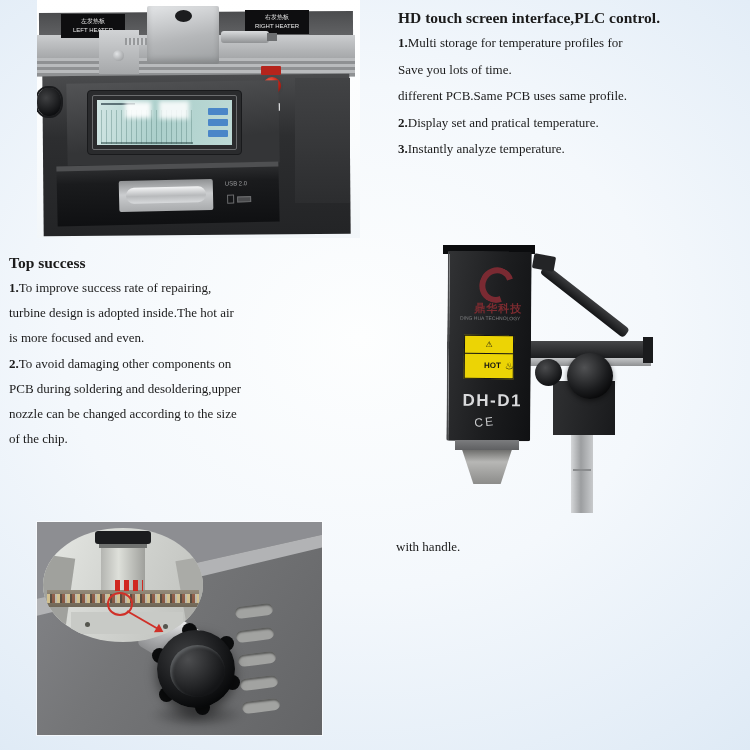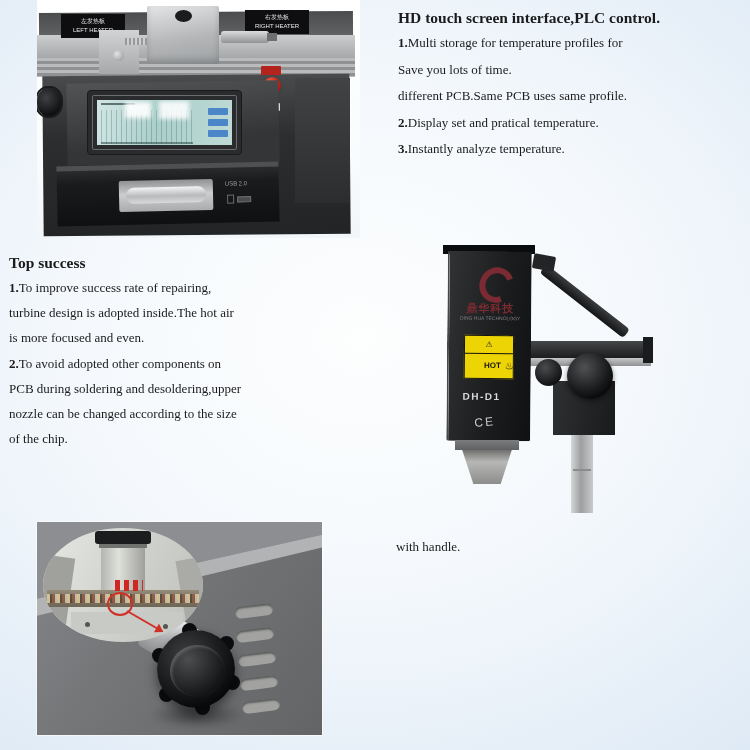--- a/index.html
+++ b/index.html
@@ -87,28 +87,28 @@
   .h-bracket{left:128px;top:138px;width:62px;height:54px;background:linear-gradient(100deg,#2f3032,#191a1c);}
   .h-knob-big{left:142px;top:110px;width:46px;height:46px;border-radius:50%;
     background:radial-gradient(circle at 38% 32%,#505153,#1a1b1d 55%,#020203 85%);box-shadow:0 2px 5px rgba(0,0,0,.45);}
   .h-knob-small{left:110px;top:116px;width:27px;height:27px;border-radius:50%;
     background:radial-gradient(circle at 38% 32%,#4a4b4d,#131416 70%);}
   .h-tower{left:22px;top:8px;width:82px;height:190px;border-radius:2px;transform:rotate(.5deg);
     background:linear-gradient(98deg,#313234 0%,#1c1d1f 55%,#101113 100%);
     border-left:2px solid #47484a;}
   .h-towercap{left:18px;top:2px;width:92px;height:9px;background:#0b0c0e;}
   .h-logo{left:30px;top:16px;width:22px;height:24px;border:6px solid #7a2a32;border-right-color:transparent;border-radius:50%;transform:rotate(25deg);}
-  .h-brand{left:0;top:50px;width:82px;text-align:center;color:#7c2b30;font-weight:700;font-size:11px;letter-spacing:1px;font-family:"Liberation Sans",sans-serif;}
+  .h-brand{left:0;top:50px;width:82px;text-align:center;color:#7c2b30;font-weight:700;font-size:11px;letter-spacing:1px;font-family:"Liberation Sans",sans-serif;padding-left:8px;}
   .h-branden{left:0;top:64px;width:82px;text-align:center;color:#7e7f81;font-size:5px;font-family:"Liberation Sans",sans-serif;}
   .h-warn{left:15px;top:84px;width:48px;height:42px;background:#ecd405;border:1px solid #141414;}
   .h-warn-top{height:17px;border-bottom:1px solid #141414;display:flex;align-items:center;justify-content:center;font-size:8px;color:#141414;}
   .h-warn-bottom{height:23px;display:flex;align-items:center;justify-content:center;gap:4px;color:#141414;margin-left:20px;}
   .h-hot{font-family:"Liberation Sans",sans-serif;font-weight:700;font-size:8px;}
   .h-hoticon{font-size:10px;line-height:1;}
-  .h-model{left:14px;top:140px;color:#d9dadc;font-family:"Liberation Sans",sans-serif;font-weight:700;font-size:10px;letter-spacing:1.5px;}
+  .h-model{left:14px;top:140px;color:#d9dadc;font-family:"Liberation Sans",sans-serif;font-weight:700;font-size:17px;letter-spacing:1.5px;}
   .h-ce{left:26px;top:164px;color:#c9cacc;font-family:"Liberation Sans",sans-serif;font-size:12px;letter-spacing:2px;transform:rotate(-6deg);}
   .h-mount{left:30px;top:197px;width:64px;height:10px;background:linear-gradient(180deg,#7b7c7e,#5f6062);}
   .h-cone{left:31px;top:207px;width:62px;height:34px;
     clip-path:polygon(10% 0,90% 0,72% 100%,28% 100%);
     background:linear-gradient(180deg,#6f6f6d 0%,#b7b7b5 35%,#8c8c8a 100%);}
 
   
   .photo-knob{left:37px;top:522px;width:285px;height:213px;overflow:hidden;
     background:linear-gradient(125deg,#85868a 0%,#757678 40%,#636466 100%);
     box-shadow:0 0 0 1px rgba(255,255,255,.55);}
@@ -218,21 +218,21 @@
       <div class="tline"><b>3.</b><span>Instantly analyze temperature.</span></div>
     </div>
   </div>
 
   <div class="tblock" style="left:9px;top:251px;width:350px;">
     <div class="title">Top success</div>
     <div class="th-lines">
       <div class="tline"><b>1.</b><span>To improve success rate of repairing,</span></div>
       <div class="tline"><b></b><span>turbine design is adopted inside.The hot air</span></div>
       <div class="tline"><b></b><span>is more focused and even.</span></div>
-      <div class="tline"><b>2.</b><span>To avoid adopted other components on</span></div>
+      <div class="tline"><b>2.</b><span>To avoid damaging other components on</span></div>
       <div class="tline"><b></b><span>PCB during soldering and desoldering,upper</span></div>
       <div class="tline"><b></b><span>nozzle can be changed according to the size</span></div>
       <div class="tline"><b></b><span>of the chip.</span></div>
     </div>
   </div>
 
   <div class="abs photo-heater">
     <div class="abs h-pole"></div>
     <div class="abs h-pole-tick"></div>
     <div class="abs h-diag"></div>

